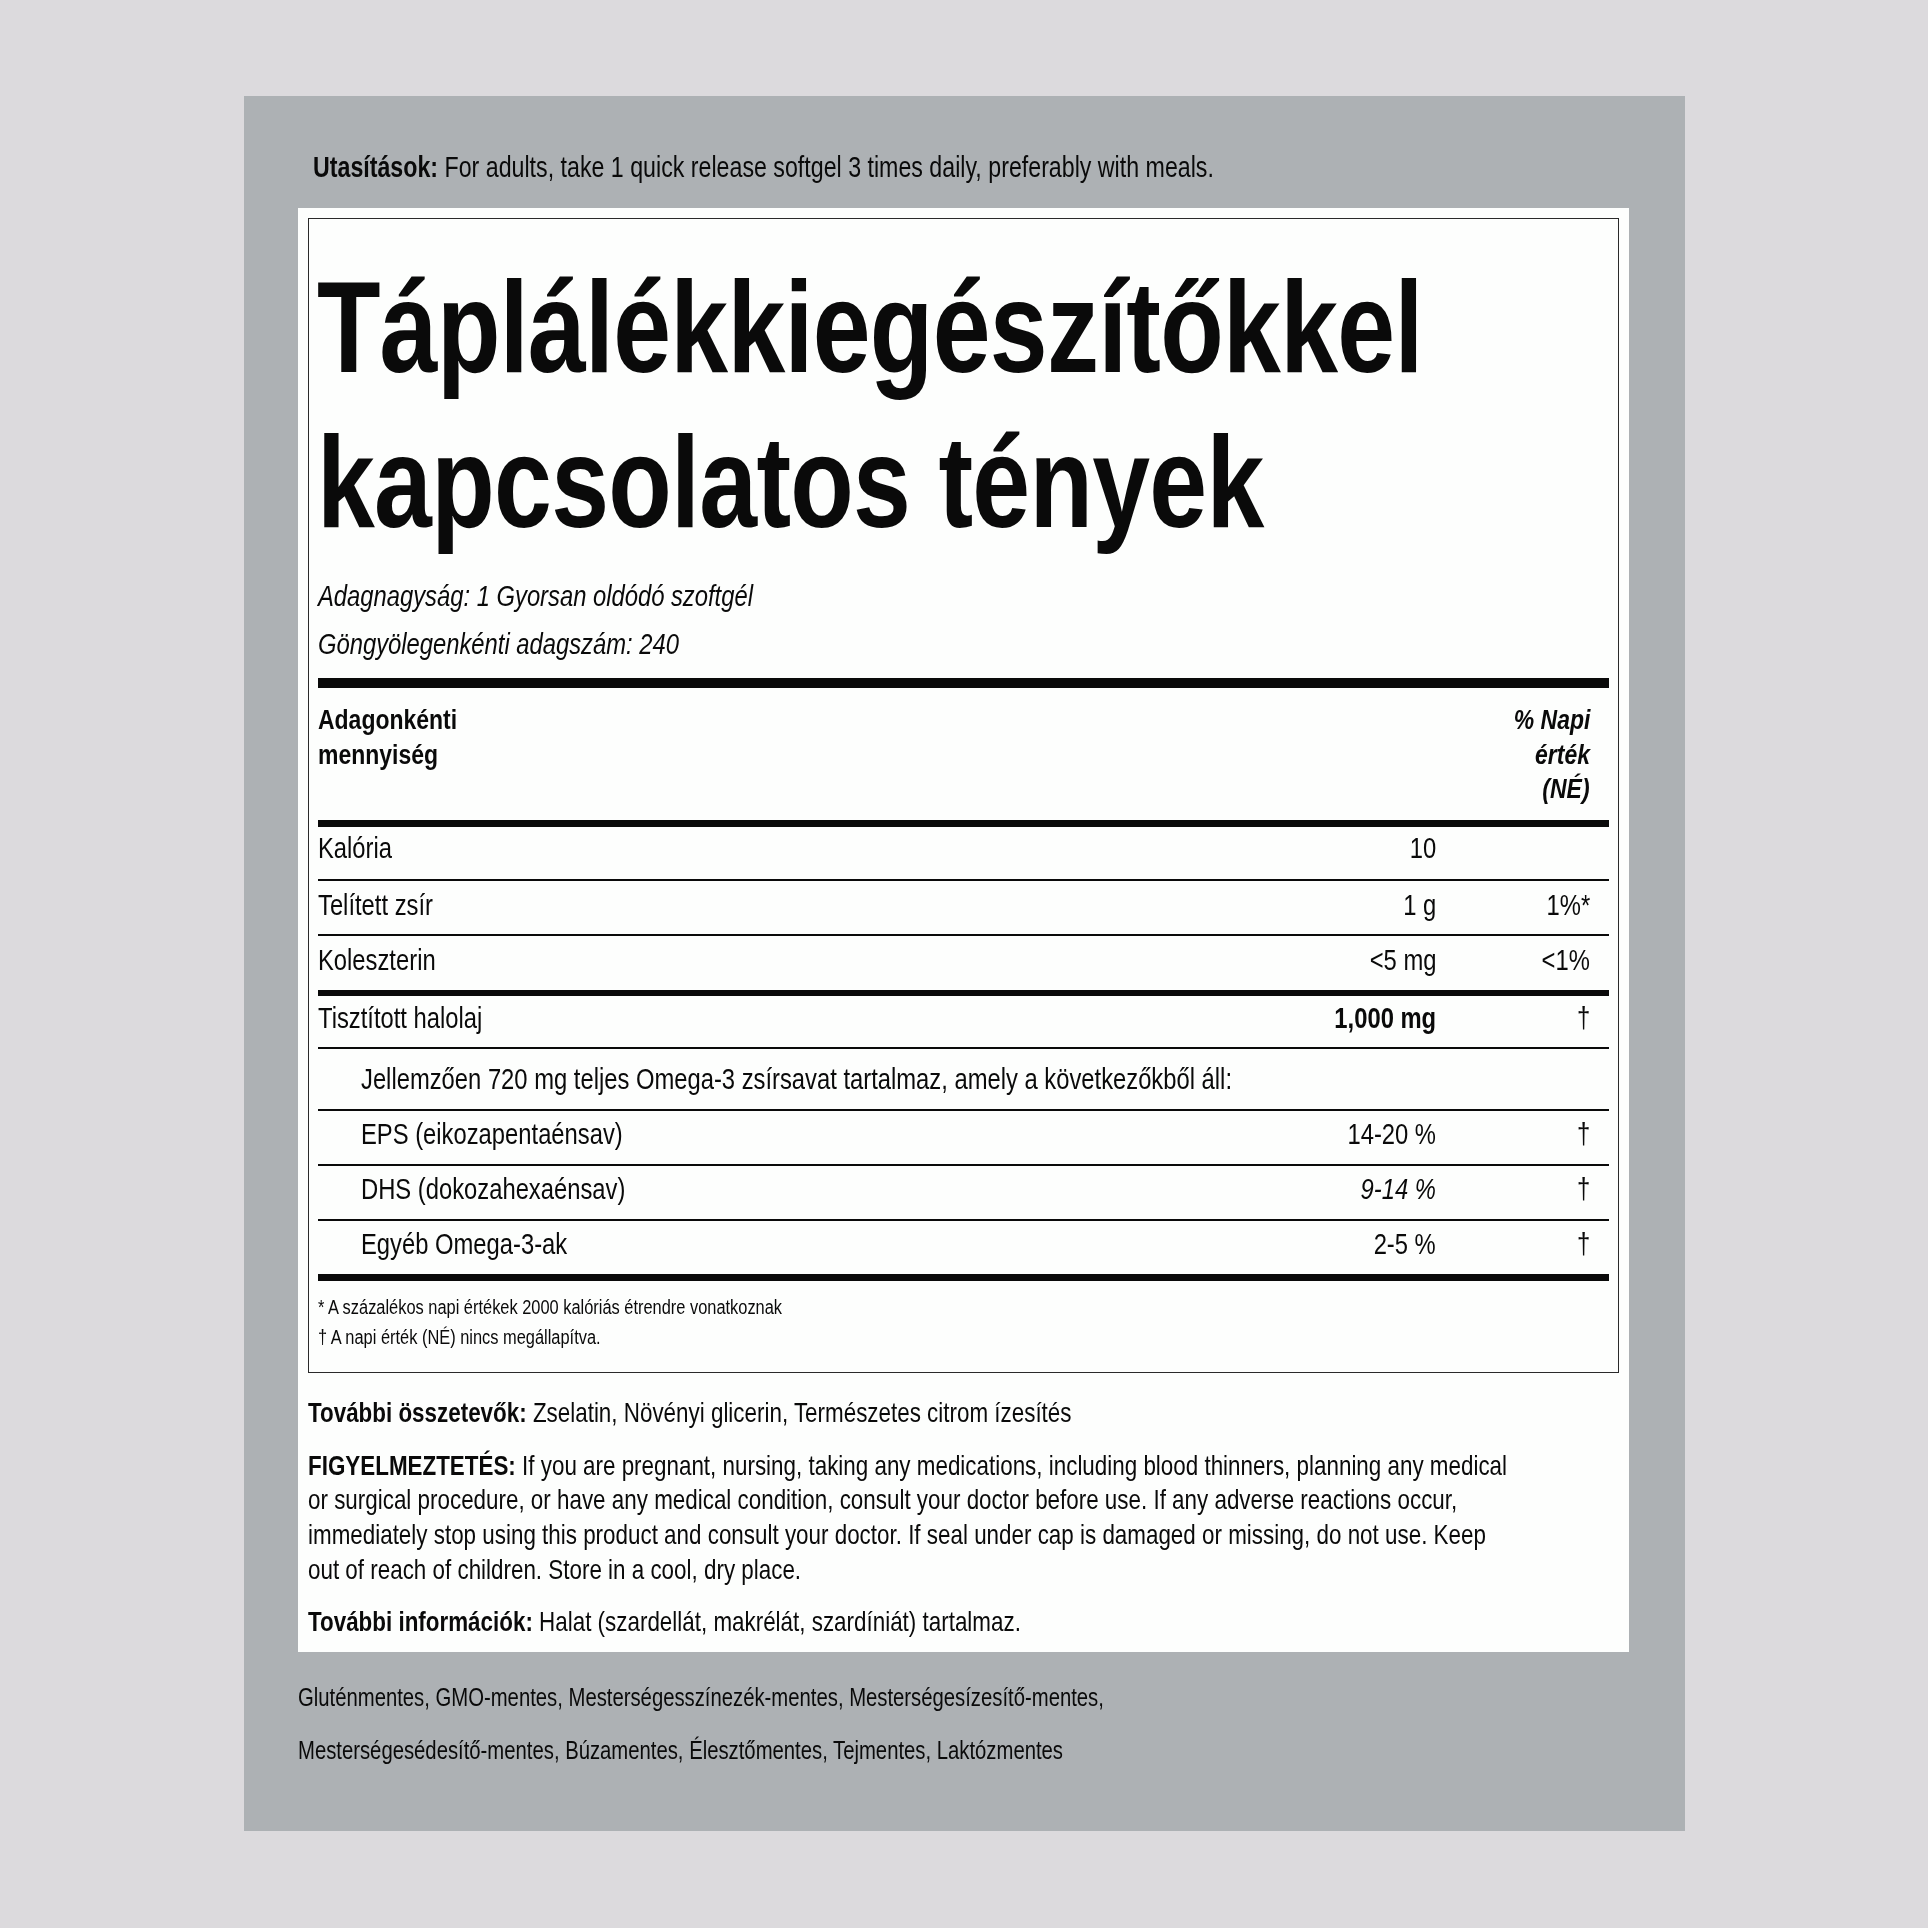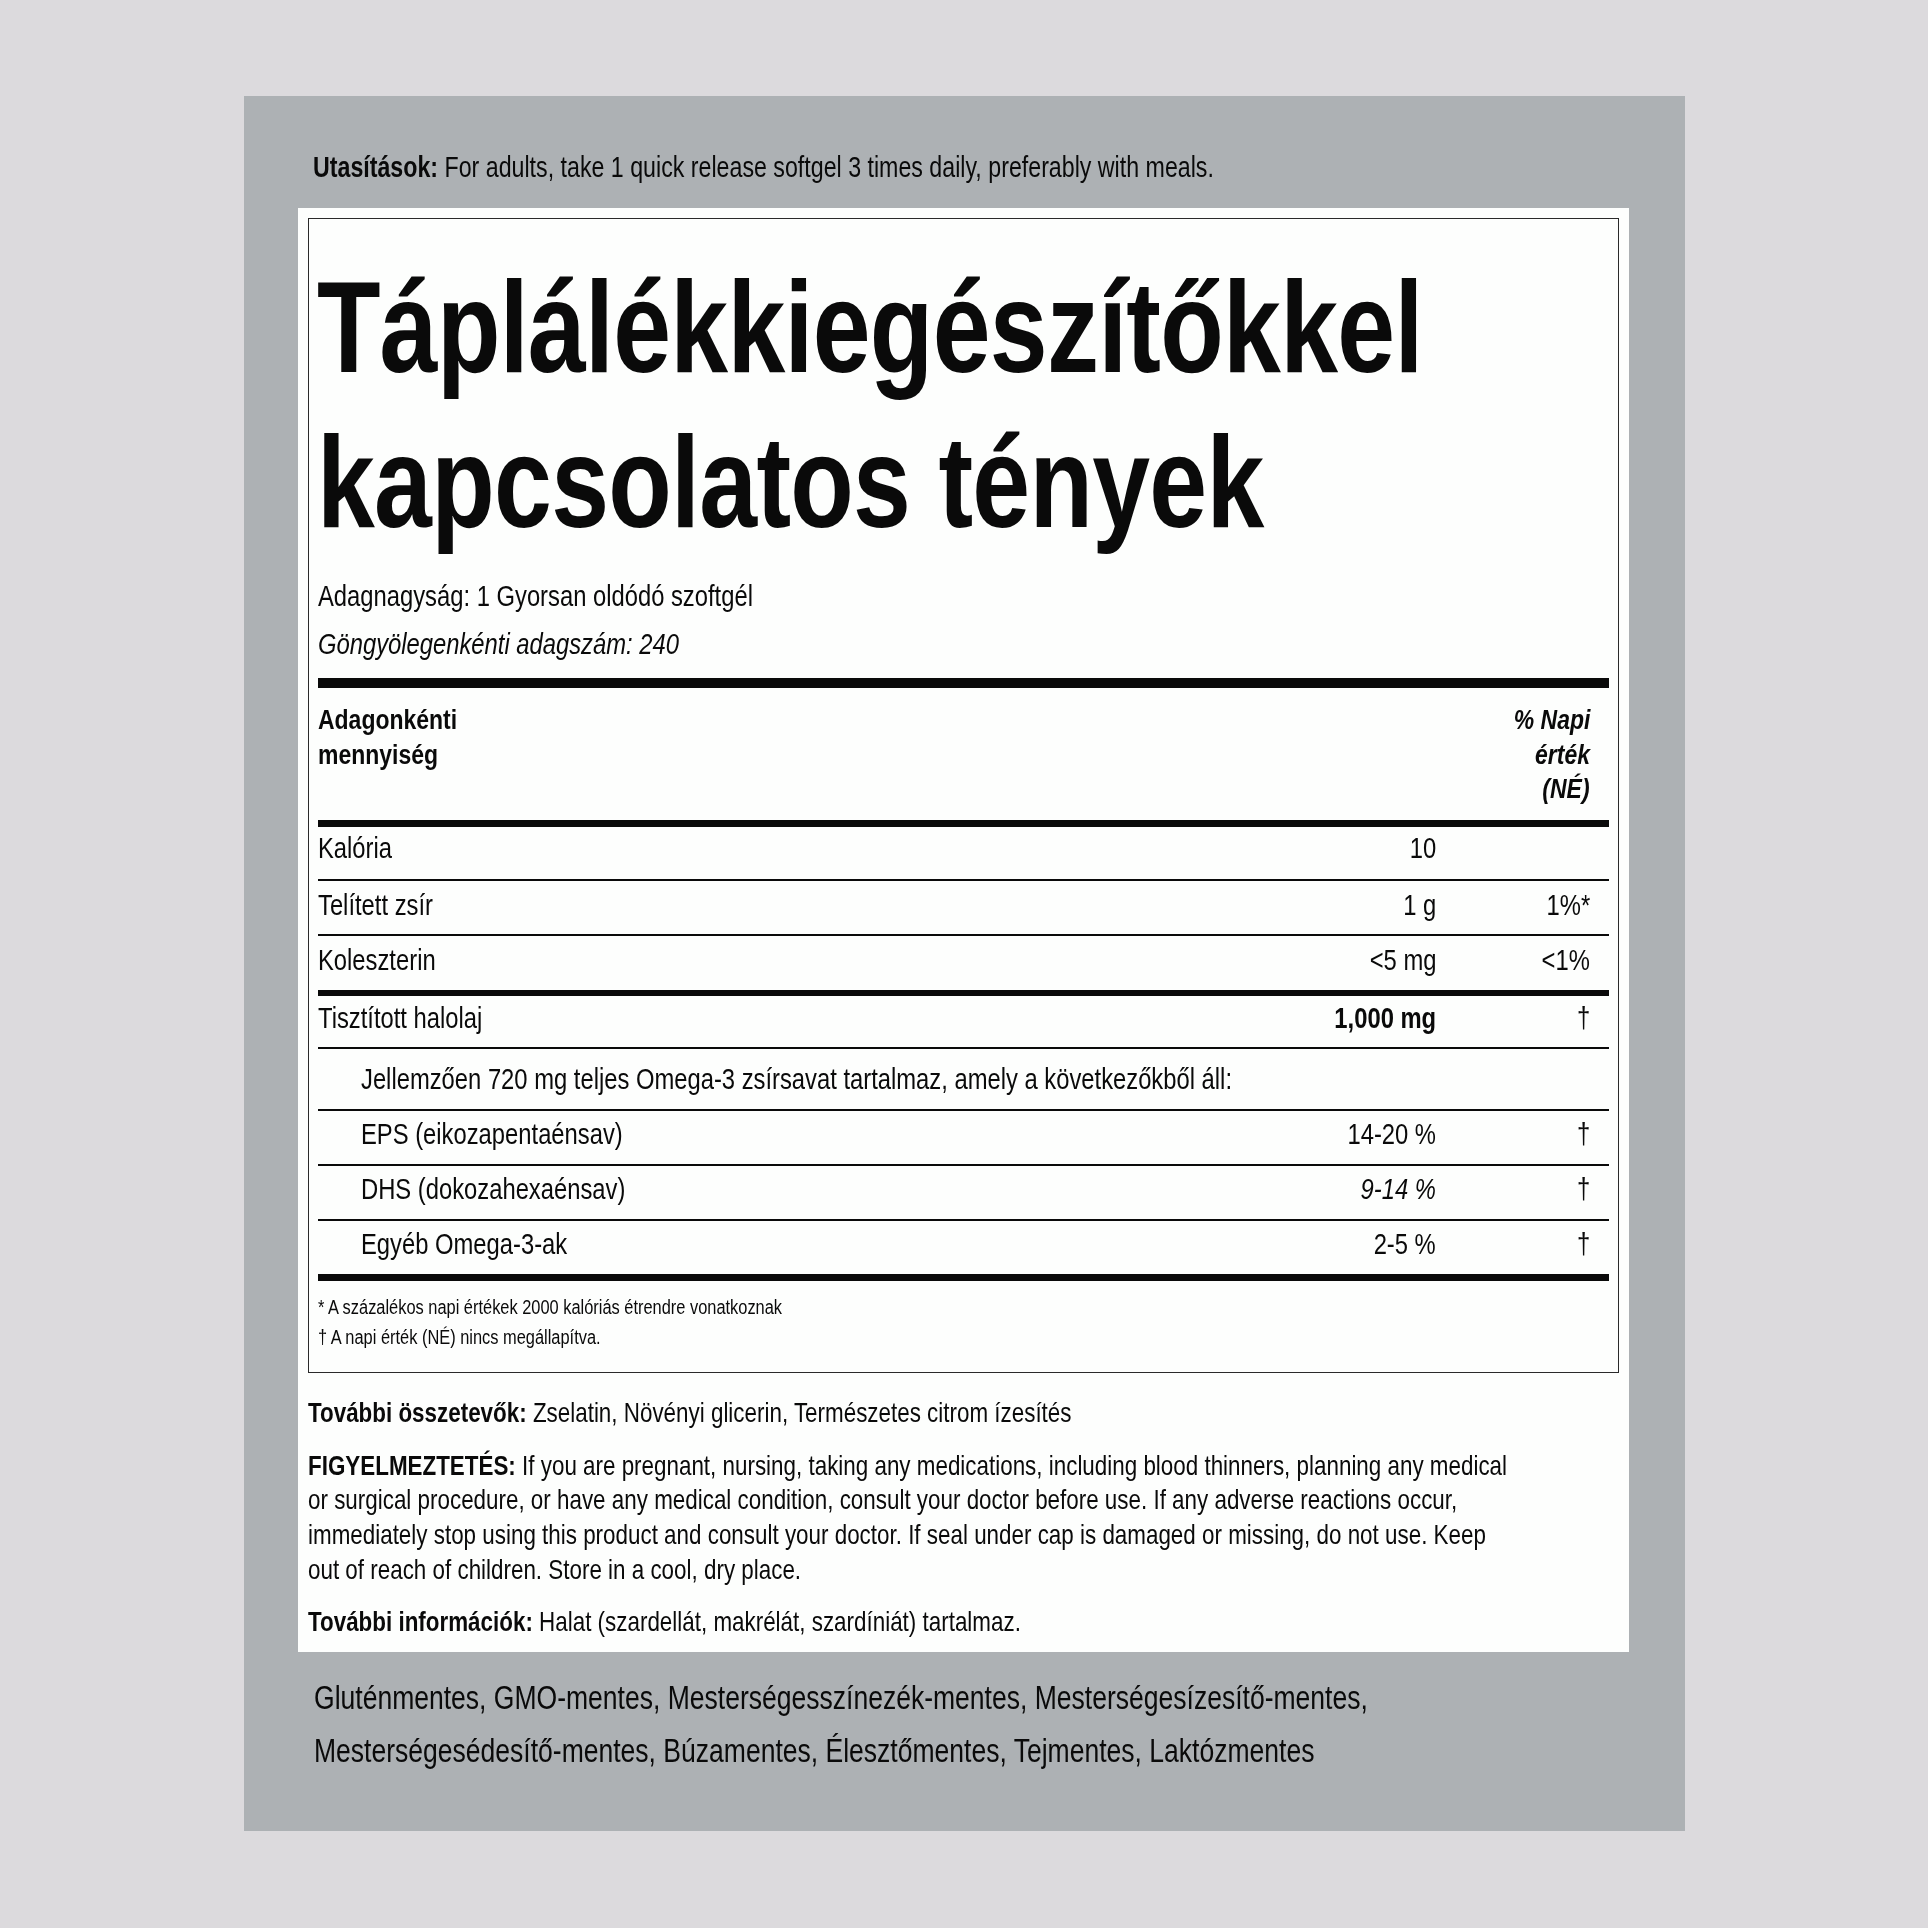--- a/index.html
+++ b/index.html
@@ -17,21 +17,21 @@
   .b { font-weight:bold; }
   .title {
     position:absolute; left:317px; font-family:"Liberation Sans", sans-serif; font-weight:bold;
     font-size:130px; line-height:1; letter-spacing:-0.9px; white-space:nowrap;
     transform-origin:0 0; transform:scaleX(0.80);
   }
   .rule { position:absolute; left:318px; width:1291px; background:#0a0a0a; }
   .t30 { font-size:29px; line-height:34px; }
   .t29 { font-size:28px; line-height:34px; }
   .t20 { font-size:20px; line-height:24.5px; }
-  .t36 { font-size:34px; line-height:41px;margin-left:16px; }
+  .t36 { font-size:26px; line-height:41px; }
   .right { text-align:right;font-style:italic; }
   .row { position:absolute; left:0; width:1928px; height:0; }
   .rowtext { position:absolute; transform:translateY(-50%); white-space:nowrap; }
 </style>
 </head>
 <body>
 
 <div class="panel"></div>
 
 <div class="abs t30" style="left:313px; top:150px;">
@@ -40,21 +40,21 @@
     <span>For adults, take 1 quick release softgel 3 times daily, preferably with meals.</span>
   </span>
 </div>
 
 <div class="white"></div>
 <div class="facts"></div>
 
 <div class="title" style="top:262px;">Táplálékkiegészítőkkel</div>
 <div class="title" style="top:417px;">kapcsolatos tények</div>
 
-<div class="abs t30" style="left:318px; top:579px;">
+<div class="abs t30" style="left:318px; top:579px;font-style:italic;">
   <span class="cond">Adagnagyság: 1 Gyorsan oldódó szoftgél</span>
 </div>
 <div class="abs t30" style="left:318px; top:627px;font-style:italic;">
   <span class="cond">Göngyölegenkénti adagszám: 240</span>
 </div>
 
 <div class="rule" style="top:678px; height:10.4px;"></div>
 
 <div class="abs t29 b" style="left:318px; top:703px;">
   <span class="cond">Adagonkénti</span>

